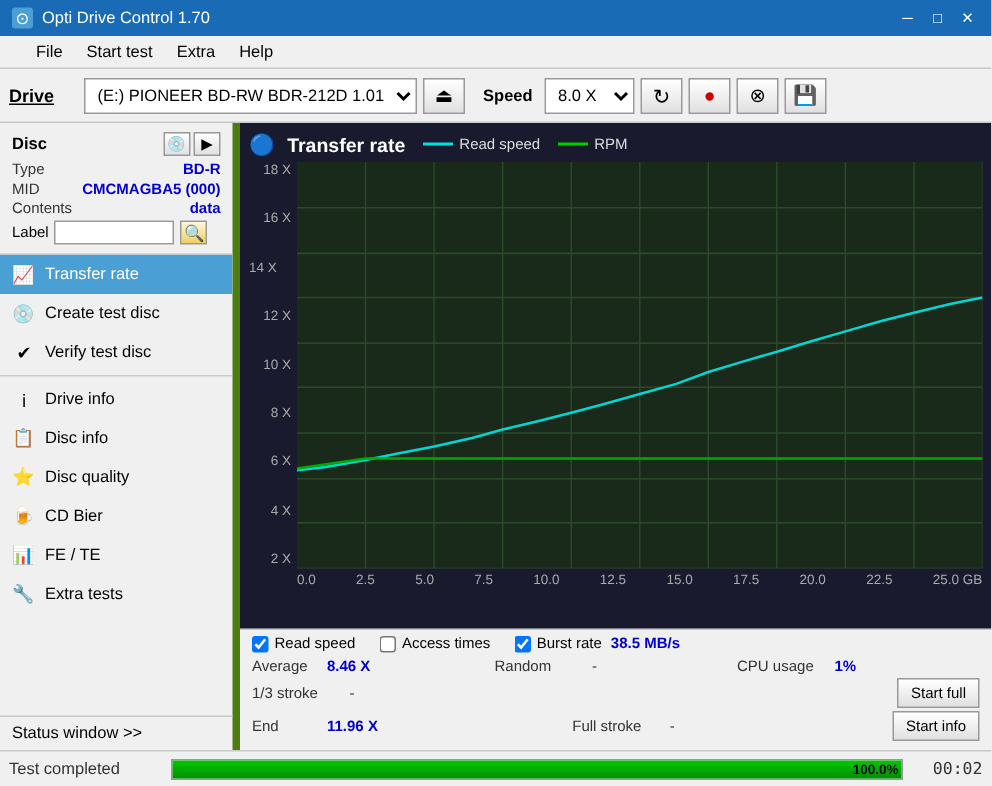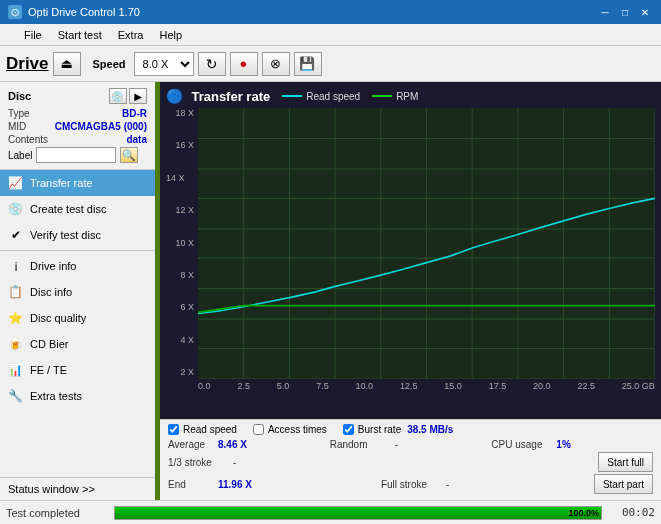--- a/index.html
+++ b/index.html
@@ -11,21 +11,21 @@
     .title-bar-icon { width: 14px; height: 14px; background: #4a9fd4; border-radius: 2px; display: flex; align-items: center; justify-content: center; }
     .title-bar-controls { display: flex; gap: 4px; }
     .title-bar-btn { width: 16px; height: 16px; border: none; cursor: pointer; font-size: 10px; display: flex; align-items: center; justify-content: center; background: transparent; color: white; }
 
     
     .menu-bar { background: #f0f0f0; border-bottom: 1px solid #c8c8c8; display: flex; align-items: center; padding: 2px 16px; height: 22px; }
     .menu-item { padding: 2px 8px; cursor: pointer; font-size: 11px; color: #000; }
 
     
     .toolbar { background: #f0f0f0; border-bottom: 1px solid #c8c8c8; display: flex; align-items: center; padding: 3px 6px; height: 36px; gap: 4px; }
-    .toolbar-label { font-size: 17px; font-weight: bold; margin-right: 0; text-decoration: underline; }
+    .toolbar-label { font-size: 12px; font-weight: bold; margin-right: 16px; text-decoration: underline; }
     .drive-select { height: 24px; border: 1px solid #999; background: white; font-size: 11px; padding: 0 4px; min-width: 200px; }
     .toolbar-btn { height: 24px; width: 28px; border: 1px solid #999; background: linear-gradient(to bottom, #fff, #e0e0e0); cursor: pointer; display: flex; align-items: center; justify-content: center; font-size: 13px; }
     .speed-label { font-size: 11px; font-weight: bold; margin-left: 8px; margin-right: 4px; }
     .speed-select { height: 24px; border: 1px solid #999; background: white; font-size: 11px; padding: 0 4px; width: 60px; }
 
     
     .main { display: flex; height: calc(524px - 24px - 22px - 36px - 24px); }
 
     
     .sidebar { width: 160px; background: #f0f0f0; border-right: 5px solid #4d7c0f; display: flex; flex-direction: column; }
@@ -104,20 +104,23 @@
 
 <div class="menu-bar">
   <span class="menu-item">File</span>
   <span class="menu-item">Start test</span>
   <span class="menu-item">Extra</span>
   <span class="menu-item">Help</span>
 </div>
 
 <div class="toolbar">
   <span class="toolbar-label">Drive</span>
+  <select class="drive-select">
+    <option>(E:)  PIONEER BD-RW   BDR-212D 1.01</option>
+  </select>
   <button class="toolbar-btn">⏏</button>
   <span class="speed-label">Speed</span>
   <select class="speed-select">
     <option>8.0 X</option>
     <option>Max</option>
     <option>2.0 X</option>
     <option>4.0 X</option>
     <option>12.0 X</option>
   </select>
   <button class="toolbar-btn" style="font-size:14px;">↻</button>
@@ -325,21 +328,21 @@
       <div class="stats-row" style="margin-top:2px;">
         <div class="stat-group">
           <span class="stat-label">End</span>
           <span class="stat-value">11.96 X</span>
         </div>
         <div class="stat-group">
           <span class="stat-label2">Full stroke</span>
           <span class="stat-value2">-</span>
         </div>
         <div style="display:flex; align-items:center; margin-left:auto;">
-          <button class="stat-btn">Start part</button>
+          <button class="stat-btn">Start info</button>
         </div>
       </div>
     </div>
 
   </div>
 </div>
 
 <div class="status-bar">
   <span class="status-text">Test completed</span>
   <div class="progress-bar-container">

